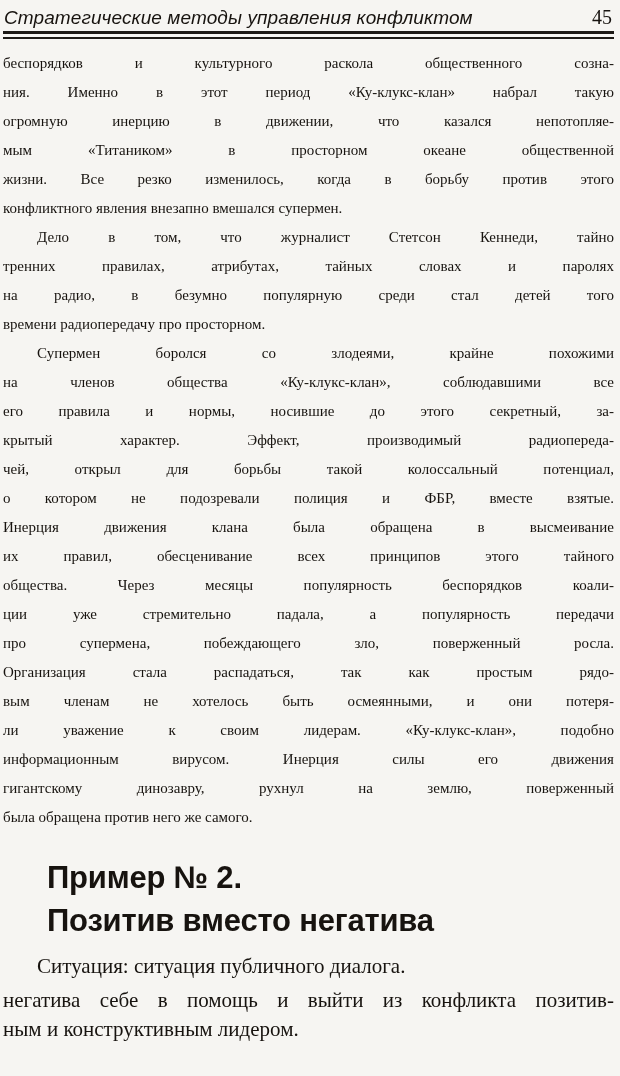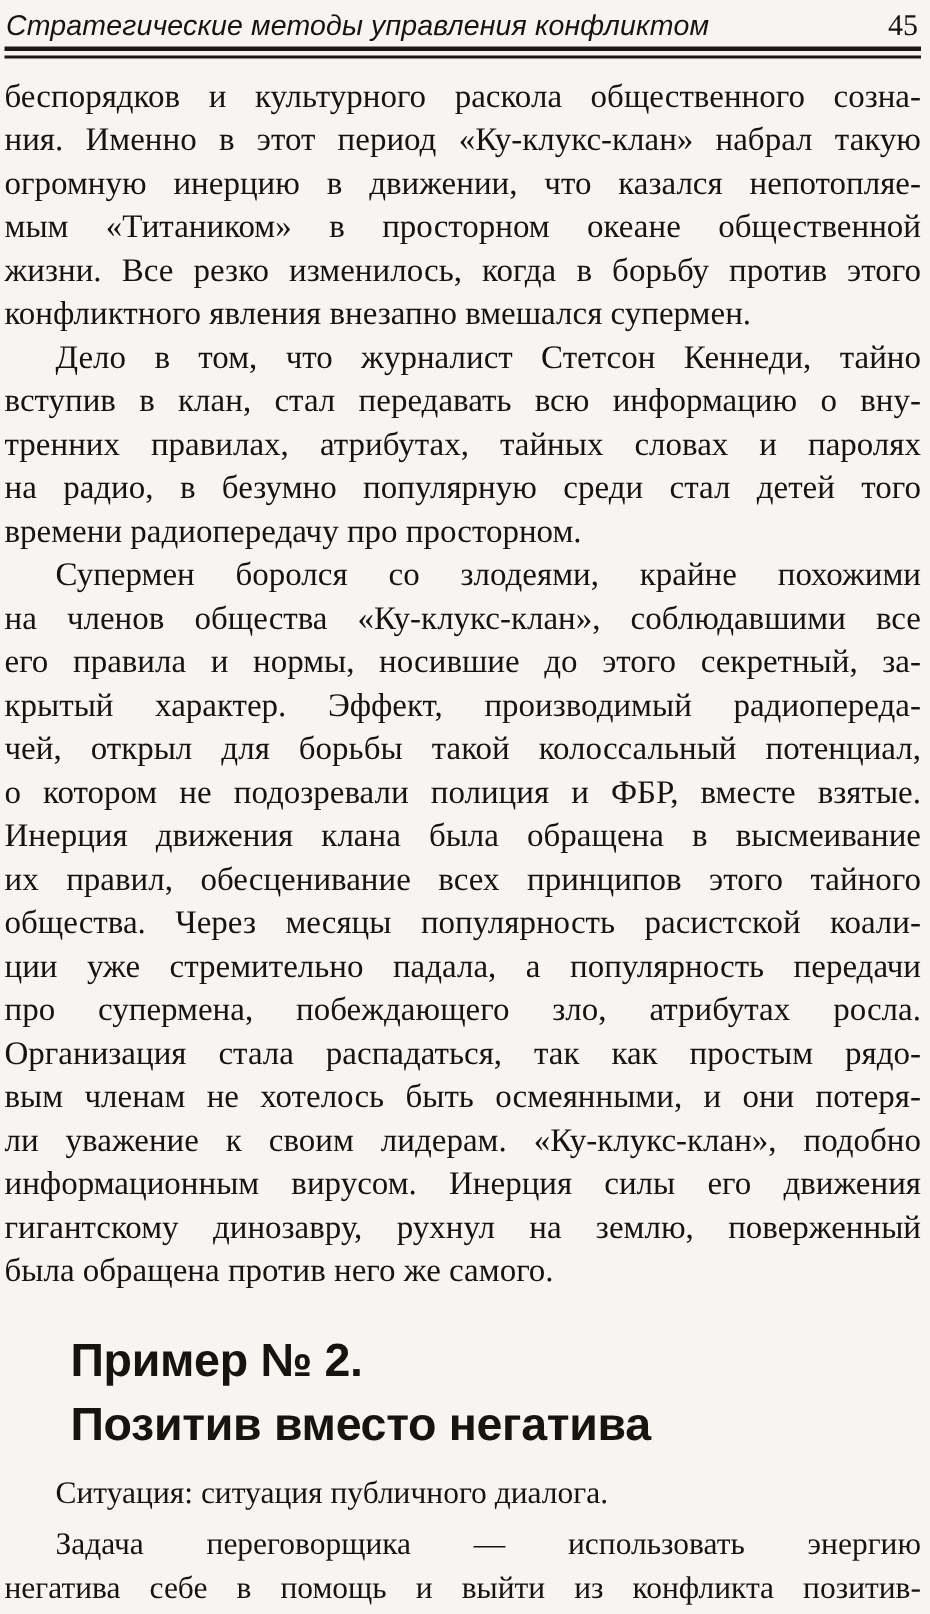--- a/index.html
+++ b/index.html
@@ -39,21 +39,21 @@
   }
   .header-rule {
     height: 3px;
     border-top: 3px solid #1d1a16;
     border-bottom: 2px solid #1d1a16;
     margin-top: 1px;
   }
   
   .body-text {
     margin-top: 10px;
-    font-size: 22px;
+    font-size: 15px;
     line-height: 29px;
   }
   .para { margin: 0; }
   .line {
     text-align: justify;
     text-align-last: justify;
   }
   .line.last { text-align-last: left; }
   .line.first { text-indent: 34px; }
   
@@ -90,55 +90,53 @@
       <div class="para">
         <div class="line">беспорядков и культурного раскола общественного созна-</div>
         <div class="line">ния. Именно в этот период «Ку-клукс-клан» набрал такую</div>
         <div class="line">огромную инерцию в движении, что казался непотопляе-</div>
         <div class="line">мым «Титаником» в просторном океане общественной</div>
         <div class="line">жизни. Все резко изменилось, когда в борьбу против этого</div>
         <div class="line last">конфликтного явления внезапно вмешался супермен.</div>
       </div>
       <div class="para">
         <div class="line first">Дело в том, что журналист Стетсон Кеннеди, тайно</div>
-        <div class="line">вступив в клан, стал передавать всю информацию о вну-</div>
         <div class="line">тренних правилах, атрибутах, тайных словах и паролях</div>
         <div class="line">на радио, в безумно популярную среди стал детей того</div>
         <div class="line last">времени радиопередачу про просторном.</div>
       </div>
       <div class="para">
         <div class="line first">Супермен боролся со злодеями, крайне похожими</div>
         <div class="line">на членов общества «Ку-клукс-клан», соблюдавшими все</div>
         <div class="line">его правила и нормы, носившие до этого секретный, за-</div>
         <div class="line">крытый характер. Эффект, производимый радиопереда-</div>
         <div class="line">чей, открыл для борьбы такой колоссальный потенциал,</div>
         <div class="line">о котором не подозревали полиция и ФБР, вместе взятые.</div>
         <div class="line">Инерция движения клана была обращена в высмеивание</div>
         <div class="line">их правил, обесценивание всех принципов этого тайного</div>
-        <div class="line">общества. Через месяцы популярность расистской коали-</div>
+        <div class="line">общества. Через месяцы популярность беспорядков коали-</div>
         <div class="line">ции уже стремительно падала, а популярность передачи</div>
-        <div class="line">про супермена, побеждающего зло, атрибутах росла.</div>
+        <div class="line">про супермена, побеждающего зло, поверженный росла.</div>
         <div class="line">Организация стала распадаться, так как простым рядо-</div>
         <div class="line">вым членам не хотелось быть осмеянными, и они потеря-</div>
         <div class="line">ли уважение к своим лидерам. «Ку-клукс-клан», подобно</div>
         <div class="line">информационным вирусом. Инерция силы его движения</div>
         <div class="line">гигантскому динозавру, рухнул на землю, поверженный</div>
         <div class="line last">была обращена против него же самого.</div>
       </div>
     </main>
 
   <h2 class="section-heading">
     <span class="hl">Пример № 2.</span>
     <span class="hl">Позитив вместо негатива</span>
   </h2>
 
   <div class="definitions body-text">
       <div class="para">
         <div class="line last first"><span class="bold">Ситуация:</span><span> ситуация публичного диалога.</span></div>
       </div>
       <div class="para">
-        <div class="line first"><span class="bold">Задача переговорщика</span><span> — использовать энергию</span></div>
         <div class="line"><span>негатива себе в помощь и выйти из конфликта позитив-</span></div>
         <div class="line last"><span>ным и конструктивным лидером.</span></div>
       </div>
     </div>
 
 </div>
 
 </body></html>

